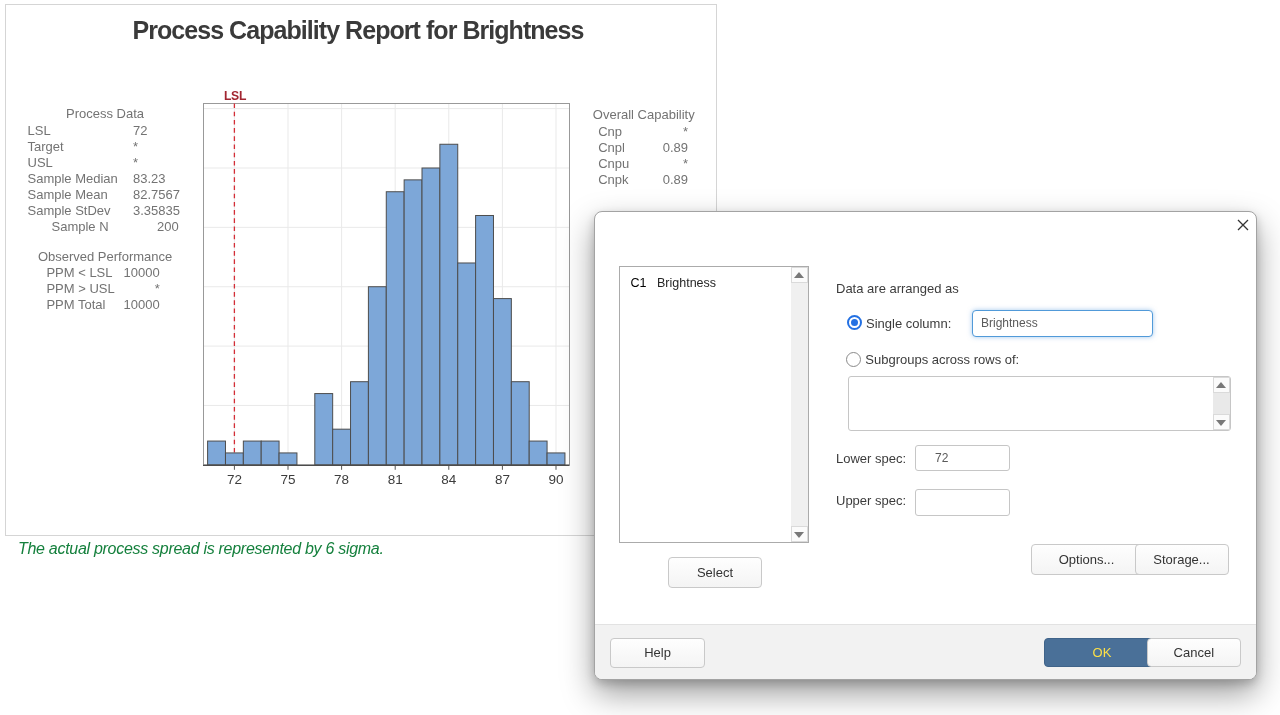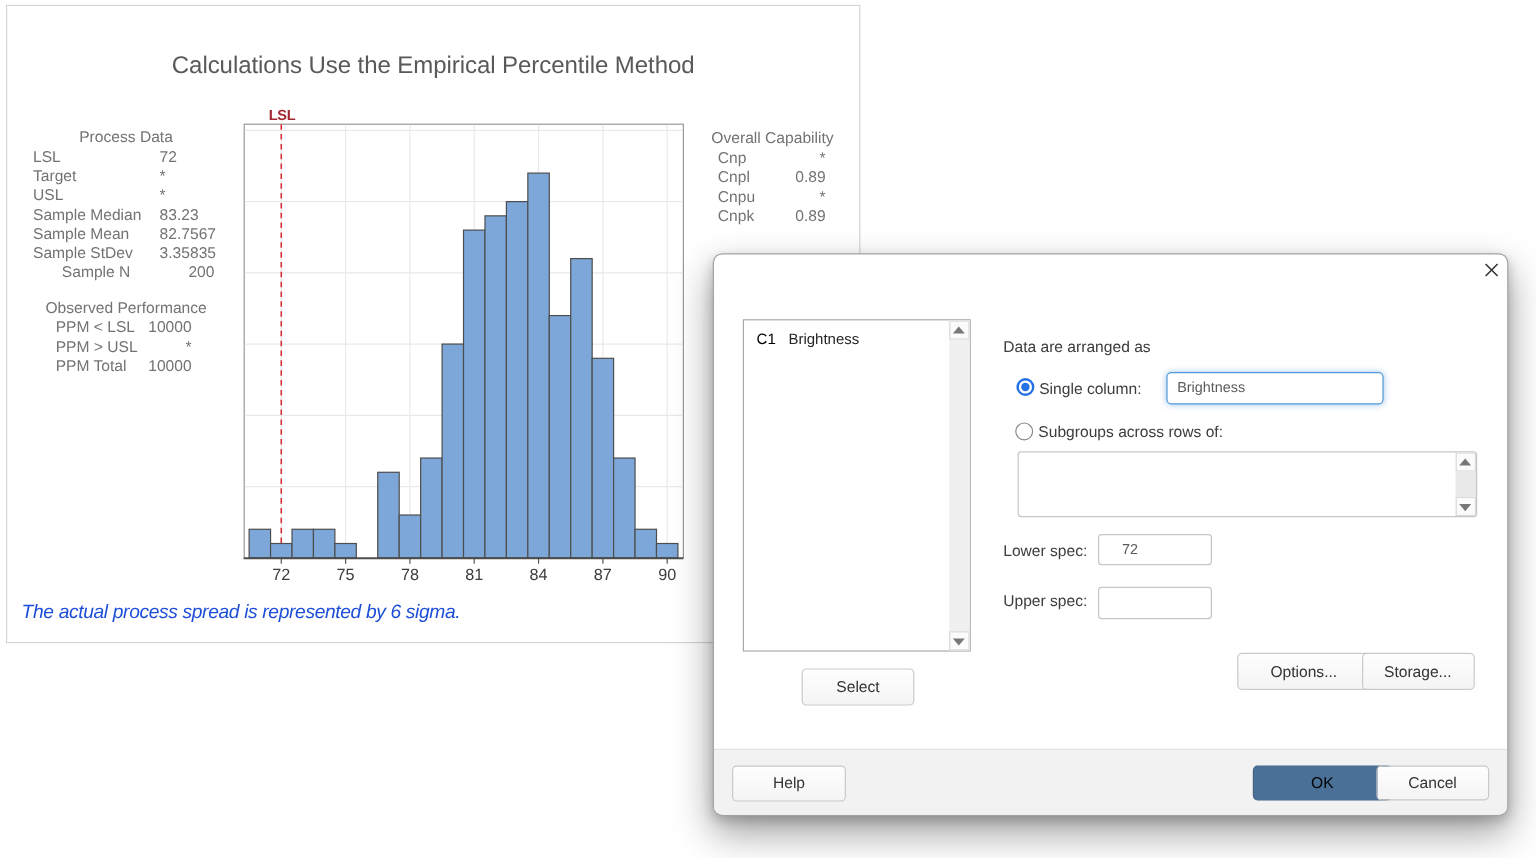--- a/index.html
+++ b/index.html
@@ -8,22 +8,22 @@
   .abs { position:absolute; }
 
   
   #panel { position:absolute; left:5px; top:4px; width:712px; height:532px;
     background:#fff; border:1px solid #d5d5d5; }
   #title { position:absolute; left:-3px; top:10.8px; width:710px; text-align:center;
     font-weight:bold; font-size:25px; color:#3a3a3a; letter-spacing:-0.95px; }
   #subtitle { position:absolute; left:0px; top:39.2px; width:710px; text-align:center;
     font-size:20px; color:#595959; letter-spacing:-0.05px; }
   .stat { font-size:13px; color:#737373; line-height:16px; white-space:pre; }
-  #footnote { position:absolute; left:12px; top:497px; font-style:italic;
-    font-size:16px; color:#1d4ed8; letter-spacing:-0.29px; }
+  #footnote { position:absolute; left:12px; top:535px; font-style:italic;
+    font-size:16px; color:#15803d; letter-spacing:-0.29px; }
 
   
   #dialog { position:absolute; left:594px; top:211px; width:663px; height:469px;
     background:#fff; border:1px solid #a3a3a3; border-radius:8px;
     box-shadow:0 14px 32px rgba(0,0,0,.38), 0 4px 10px rgba(0,0,0,.18);
     font-size:13px; color:#2b2b2b; }
   #dlg-inner { position:absolute; inset:0; border-radius:7px; overflow:hidden; }
   #titlebar { position:absolute; left:0; top:0; width:100%; height:28px;
     background:#e9f1f6; border-radius:7px 7px 0 0; }
   #titlebar span { position:absolute; left:5.5px; top:5.5px; font-size:11.3px; color:#1c1c1c; }
@@ -50,21 +50,21 @@
   .radio-off { position:absolute; width:15px; height:15px; border-radius:50%;
     background:#fff; border:1px solid #8a8a8a; }
   .input { position:absolute; background:#fff; border:1px solid #c6c6c6;
     border-radius:3px; font-size:12px; color:#5a5a5a; }
   .lbl { position:absolute; font-size:13px; color:#3c3c3c; white-space:pre; }
 </style>
 </head>
 <body>
 
 <div id="panel">
-  <div id="subtitle">Calculations Use the Empirical Percentile Method</div>
+  <div id="title">Process Capability Report for Brightness</div>
 
   <div class="stat abs" style="left:60px; top:101.3px;">Process Data</div>
   <div class="stat abs" style="left:21.5px; top:117.8px;">LSL<span class="abs" style="left:105.5px;">72</span></div>
   <div class="stat abs" style="left:21.5px; top:133.8px;">Target<span class="abs" style="left:105.5px;">*</span></div>
   <div class="stat abs" style="left:21.5px; top:149.8px;">USL<span class="abs" style="left:105.5px;">*</span></div>
   <div class="stat abs" style="left:21.5px; top:165.8px;">Sample Median<span class="abs" style="left:105.5px;">83.23</span></div>
   <div class="stat abs" style="left:21.5px; top:181.8px;">Sample Mean<span class="abs" style="left:105.5px;">82.7567</span></div>
   <div class="stat abs" style="left:21.5px; top:197.8px;">Sample StDev<span class="abs" style="left:105.5px;">3.35835</span></div>
   <div class="stat abs" style="left:21.5px; top:213.8px;margin-left:24px;">Sample N<span class="abs" style="left:105.5px;">200</span></div>
 
@@ -182,16 +182,16 @@
   <div class="lbl" style="left:241px; top:238.5px;">Lower spec:</div>
   <div class="input" style="left:320px; top:232.5px; width:95px; height:26.5px; line-height:24px; padding-left:19px;">72</div>
 
   <div class="lbl" style="left:241px; top:281.4px;">Upper spec:</div>
   <div class="input" style="left:320px; top:277px; width:95px; height:27px;"></div>
 
   <div class="btn" style="left:436px; top:331.5px; width:111px; height:31px; line-height:30px;">Options...</div>
   <div class="btn" style="left:539.5px; top:331.5px; width:94px; height:31px; line-height:30px;">Storage...</div>
 
   <div class="btn" style="left:15px; top:425.5px; width:95px; height:30px; line-height:28px;">Help</div>
-  <div class="btn" style="left:449px; top:425.5px; width:116px; height:29px; line-height:27px; background:#4a7098; border-color:#40648a; color:#000000;">OK</div>
+  <div class="btn" style="left:449px; top:425.5px; width:116px; height:29px; line-height:27px; background:#4a7098; border-color:#40648a; color:#fde047;">OK</div>
   <div class="btn" style="left:551.8px; top:425.5px; width:94px; height:29px; line-height:27px;">Cancel</div>
  </div>
 </div>
 
 </body></html>

